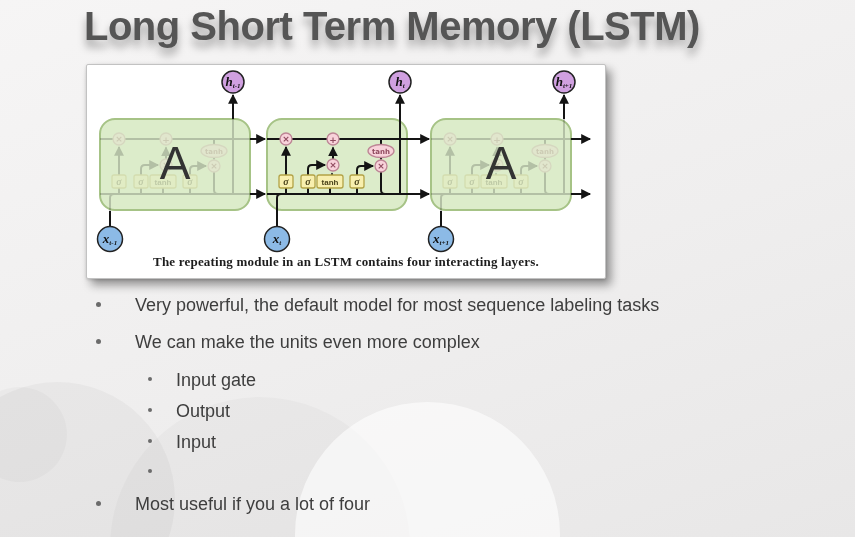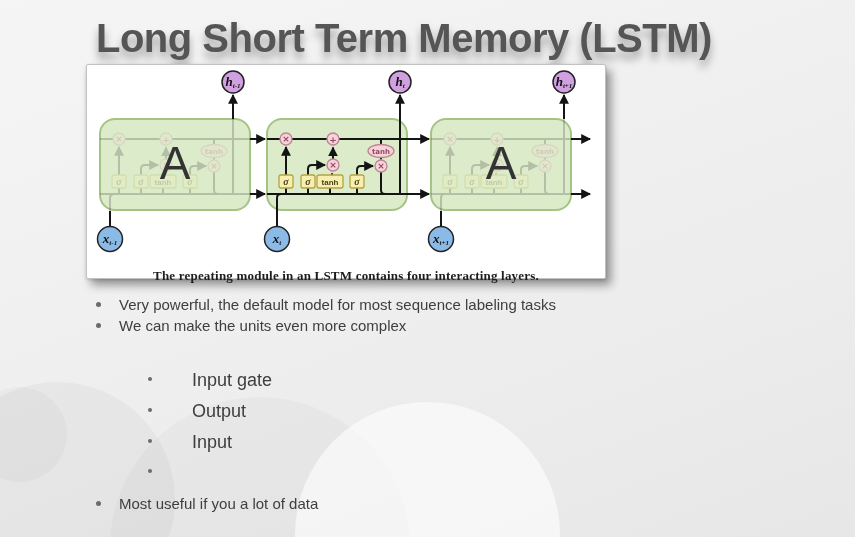--- a/index.html
+++ b/index.html
@@ -8,36 +8,36 @@
     background:linear-gradient(160deg,#f6f5f5 0%,#efeeee 55%,#e8e7e7 100%);
     font-family:"Liberation Sans", sans-serif;
   }
   .blob{position:absolute; border-radius:50%;}
   .blob1{left:-60px; bottom:-80px; width:235px; height:235px; background:rgba(0,0,0,0.030);}
   .blob2{left:110px; bottom:-160px; width:300px; height:300px; background:rgba(0,0,0,0.022);}
   .blob3{left:295px; bottom:-130px; width:265px; height:265px; background:rgba(255,255,255,0.60);}
   .blob4{left:-28px; bottom:55px; width:95px; height:95px; background:rgba(0,0,0,0.022);}
 
   .title{
-    position:absolute; left:84px; top:4px; margin:12px;
+    position:absolute; left:84px; top:4px; margin:0;
     font-size:40px; font-weight:bold; color:#555;
     letter-spacing:-0.5px;
     text-shadow:0 7px 8px rgba(0,0,0,0.35);
     white-space:nowrap;
   }
 
   .figure-box{
     position:absolute; left:86px; top:64px; width:520px; height:215px;
     margin:0; box-sizing:border-box;
     background:#ffffff; border:1px solid #c2c2c2; border-radius:2px;
     box-shadow:5px 6px 10px rgba(0,0,0,0.40), 0 1px 3px rgba(0,0,0,0.15);
   }
   .figure-box svg{display:block; margin:0 auto;}
   .fig-caption{
-    text-align:center; margin-top:15px;
+    text-align:center; margin-top:1px;
     font-family:"Liberation Serif", serif; font-weight:bold;
     font-size:13px; color:#1d1d1d; letter-spacing:0.2px;
   }
 
   
   .wire{stroke:#141414; stroke-width:2; fill:none; stroke-linecap:butt;}
   .module{fill:#dcecca; stroke:#a6c386; stroke-width:2;}
   .op{fill:#f8d2da; stroke:#bd8595; stroke-width:1.3;}
   .gate{fill:#f8efae; stroke:#b2a246; stroke-width:1.3;}
   .hnode{fill:#d0a0e0; stroke:#222; stroke-width:1.5;}
@@ -51,22 +51,22 @@
   .module-A{font:400 46px "Liberation Sans", sans-serif; fill:#333; text-anchor:middle;}
 
   
   .row{position:absolute; display:flex; align-items:flex-start; width:740px;}
   .row.main{left:96px;}
   .row.sub{left:148px;}
   .dot{border-radius:50%; background:#6b6b6b; flex:0 0 auto;}
   .row.main .dot{width:5px; height:5px; margin-top:9px;}
   .row.sub  .dot{width:4px; height:4px; margin-top:8px;}
   .row .txt{color:#3e3e3e;}
-  .row.main .txt{font-size:15px; line-height:24px; margin-left:18px;}
-  .row.sub  .txt{font-size:18px;   line-height:22px; margin-left:40px;}
+  .row.main .txt{font-size:18px; line-height:24px; margin-left:34px;}
+  .row.sub  .txt{font-size:18px;   line-height:22px; margin-left:24px;}
 </style>
 </head>
 <body>
 
 <div class="slide">
 
   <div class="blob blob1"></div>
   <div class="blob blob2"></div>
   <div class="blob blob3"></div>
   <div class="blob blob4"></div>
@@ -181,37 +181,37 @@
         <text class="node-label" x="354" y="178"><tspan>x</tspan><tspan class="node-sub" dy="2">t+1</tspan></text>
       </g>
     </svg>
     <figcaption class="fig-caption">The repeating module in an LSTM contains four interacting layers.</figcaption>
   </figure>
 
   <div class="row main" style="top:293px">
     <span class="dot"></span>
     <span class="txt">Very powerful, the default model for most sequence labeling tasks</span>
   </div>
-  <div class="row main" style="top:314px">
+  <div class="row main" style="top:330px">
     <span class="dot"></span>
     <span class="txt">We can make the units even more complex</span>
   </div>
   <div class="row sub" style="top:369px">
     <span class="dot"></span>
     <span class="txt">Input gate</span>
   </div>
   <div class="row sub" style="top:400px">
     <span class="dot"></span>
     <span class="txt">Output</span>
   </div>
   <div class="row sub" style="top:431px">
     <span class="dot"></span>
     <span class="txt">Input</span>
   </div>
   <div class="row sub" style="top:461px">
     <span class="dot"></span>
   </div>
   <div class="row main" style="top:492px">
     <span class="dot"></span>
-    <span class="txt">Most useful if you a lot of data</span>
+    <span class="txt">Most useful if you a lot of four</span>
   </div>
 
 </div>
 
 </body></html>

